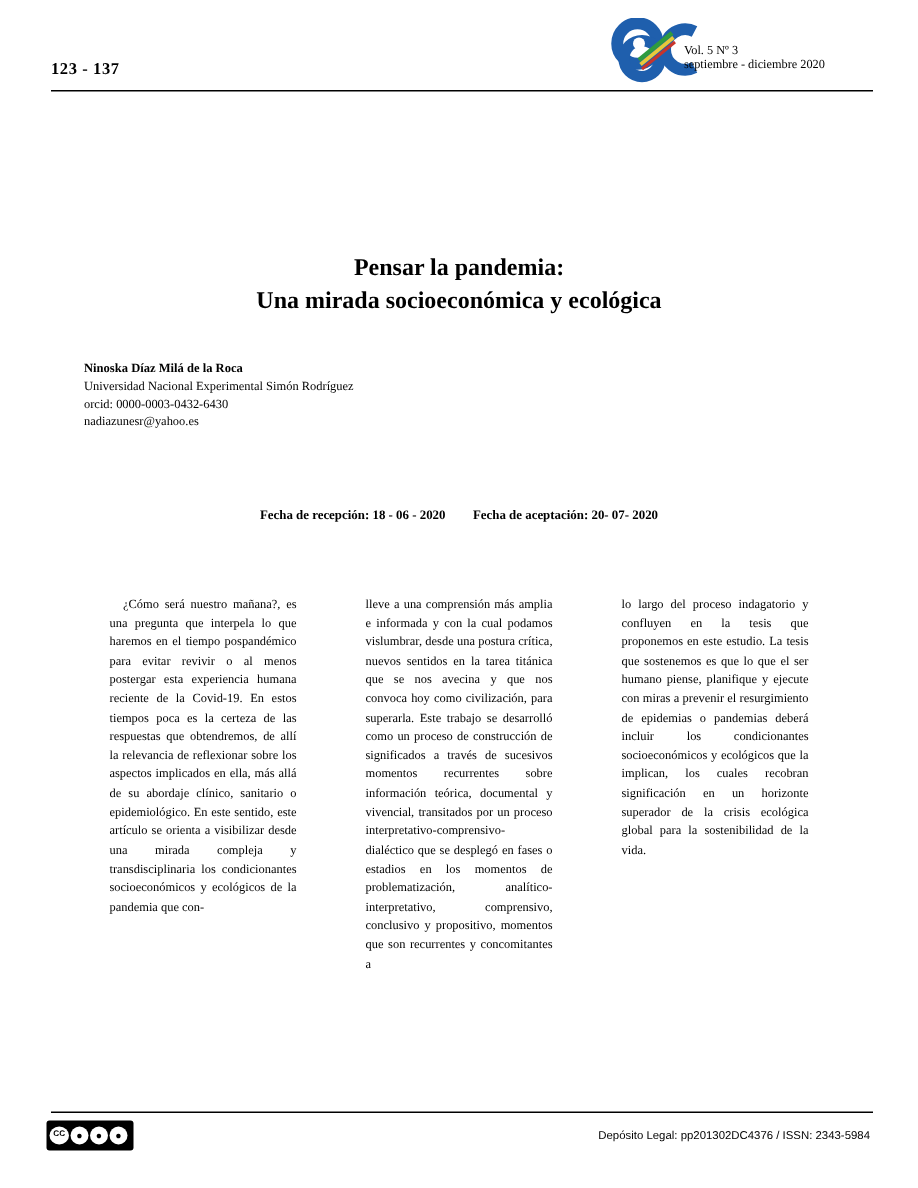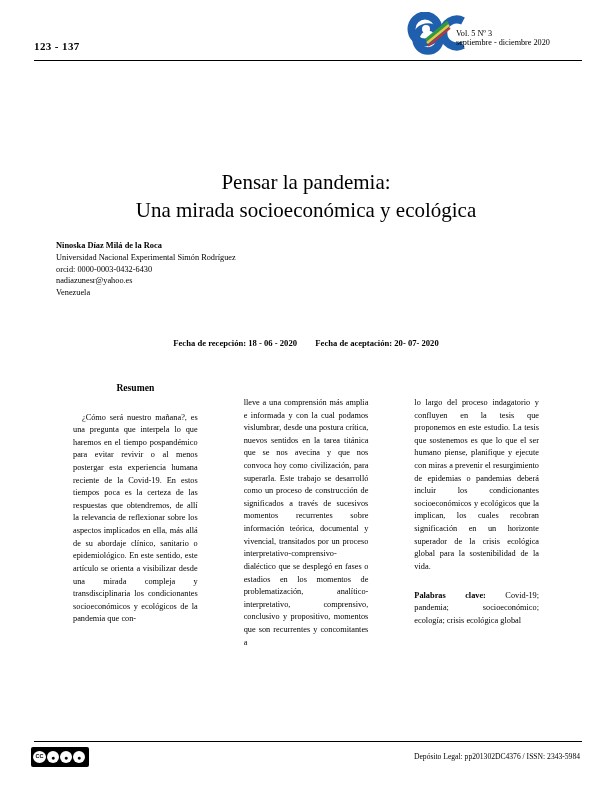--- a/index.html
+++ b/index.html
@@ -59,22 +59,22 @@
 
   
   .title-block {
     position: absolute;
     left: 56px;
     top: 168px;
     width: 500px;
     text-align: center;
   }
   .article-title {
-    font-size: 21px;
-    font-weight: normal;
+    font-size: 16px;
+    font-weight: bold;
     line-height: 1.35;
     margin: 0;
   }
   .article-title .line2 { display: block; }
 
   
   .author-block {
     position: absolute;
     left: 56px;
     top: 240px;
@@ -162,21 +162,21 @@
     color: #000000;
     line-height: 1;
   }
   .cc-circle.wide { width: 13px; height: 12px; border-radius: 50%; font-size: 5.5px; }
   .deposito {
     position: absolute;
     right: 32px;
     top: 752px;
     font-size: 7.6px;
     white-space: nowrap;
-    font-family: Liberation Serif, serif;
+    font-family: Liberation Sans, sans-serif;
     padding-left: 34px;
   }
 </style>
 </head>
 <body>
 
 <div class="header">
 
   <div class="page-range">123 - 137</div>
 
@@ -209,43 +209,40 @@
     <span>Pensar la pandemia:</span>
     <span class="line2">Una mirada socioeconómica y ecológica</span>
   </h1>
 </div>
 
 <div class="author-block">
   <div class="author-name">Ninoska Díaz Milá de la Roca</div>
   <div>Universidad Nacional Experimental Simón Rodríguez</div>
   <div>orcid: 0000-0003-0432-6430</div>
   <div>nadiazunesr@yahoo.es</div>
-  <div>Venezuela</div>
 </div>
 
 <div class="dates-line">
   <span>Fecha de recepción: 18 - 06 - 2020</span>
   <span class="gap"></span>
   <span>Fecha de aceptación: 20- 07- 2020</span>
 </div>
 
 <div class="abstract">
 
   <div class="col">
-    <span class="col-heading">Resumen</span>
     <p class="indented">¿Cómo será nuestro mañana?, es una pregunta que interpela lo que haremos en el tiempo pospandémico para evitar revivir o al menos postergar esta experiencia humana reciente de la Covid-19. En estos tiempos poca es la certeza de las respuestas que obtendremos, de allí la relevancia de reflexionar sobre los aspectos implicados en ella, más allá de su abordaje clínico, sanitario o epidemiológico. En este sentido, este artículo se orienta a visibilizar desde una mirada compleja y transdisciplinaria los condicionantes socioeconómicos y ecológicos de la pandemia que con-</p>
   </div>
 
   <div class="col">
     <p>lleve a una comprensión más amplia e informada y con la cual podamos vislumbrar, desde una postura crítica, nuevos sentidos en la tarea titánica que se nos avecina y que nos convoca hoy como civilización, para superarla. Este trabajo se desarrolló como un proceso de construcción de significados a través de sucesivos momentos recurrentes sobre información teórica, documental y vivencial, transitados por un proceso interpretativo-comprensivo-dialéctico que se desplegó en fases o estadios en los momentos de problematización, analítico-interpretativo, comprensivo, conclusivo y propositivo, momentos que son recurrentes y concomitantes a</p>
   </div>
 
   <div class="col">
     <p>lo largo del proceso indagatorio y confluyen en la tesis que proponemos en este estudio. La tesis que sostenemos es que lo que el ser humano piense, planifique y ejecute con miras a prevenir el resurgimiento de epidemias o pandemias deberá incluir los condicionantes socioeconómicos y ecológicos que la implican, los cuales recobran significación en un horizonte superador de la crisis ecológica global para la sostenibilidad de la vida.</p>
-    <p class="keywords"><b>Palabras clave:</b> <span>Covid-19; pandemia; socioeconómico; ecología; crisis ecológica global</span></p>
   </div>
 
 </div>
 
 <div class="footer-rule"></div>
 
 <div class="cc-badge">
   <span class="cc-circle wide">CC</span>
   <span class="cc-circle">●</span>
   <span class="cc-circle">●</span>

